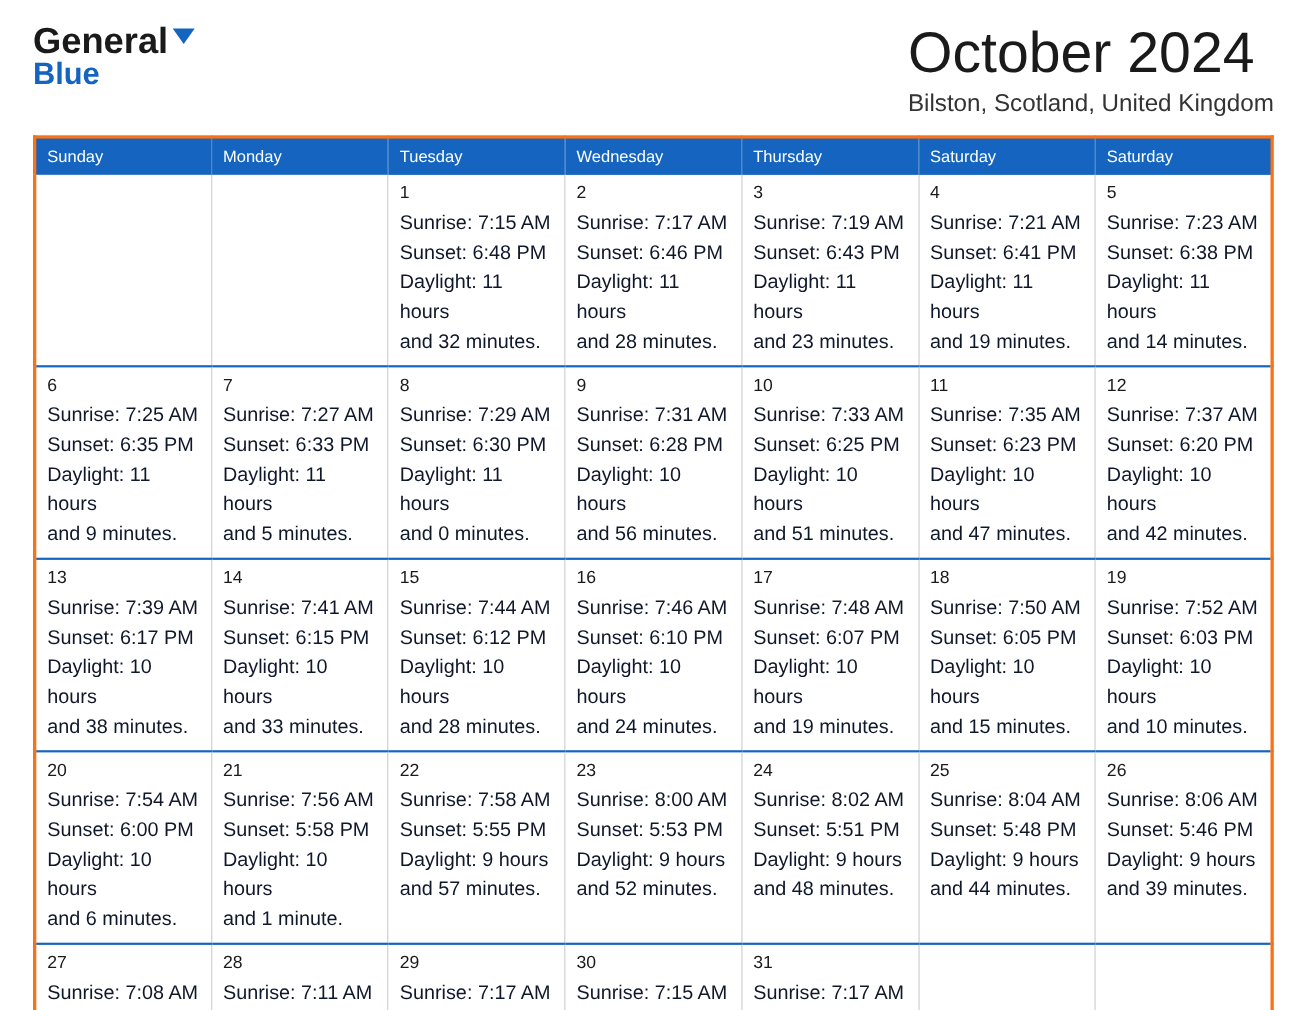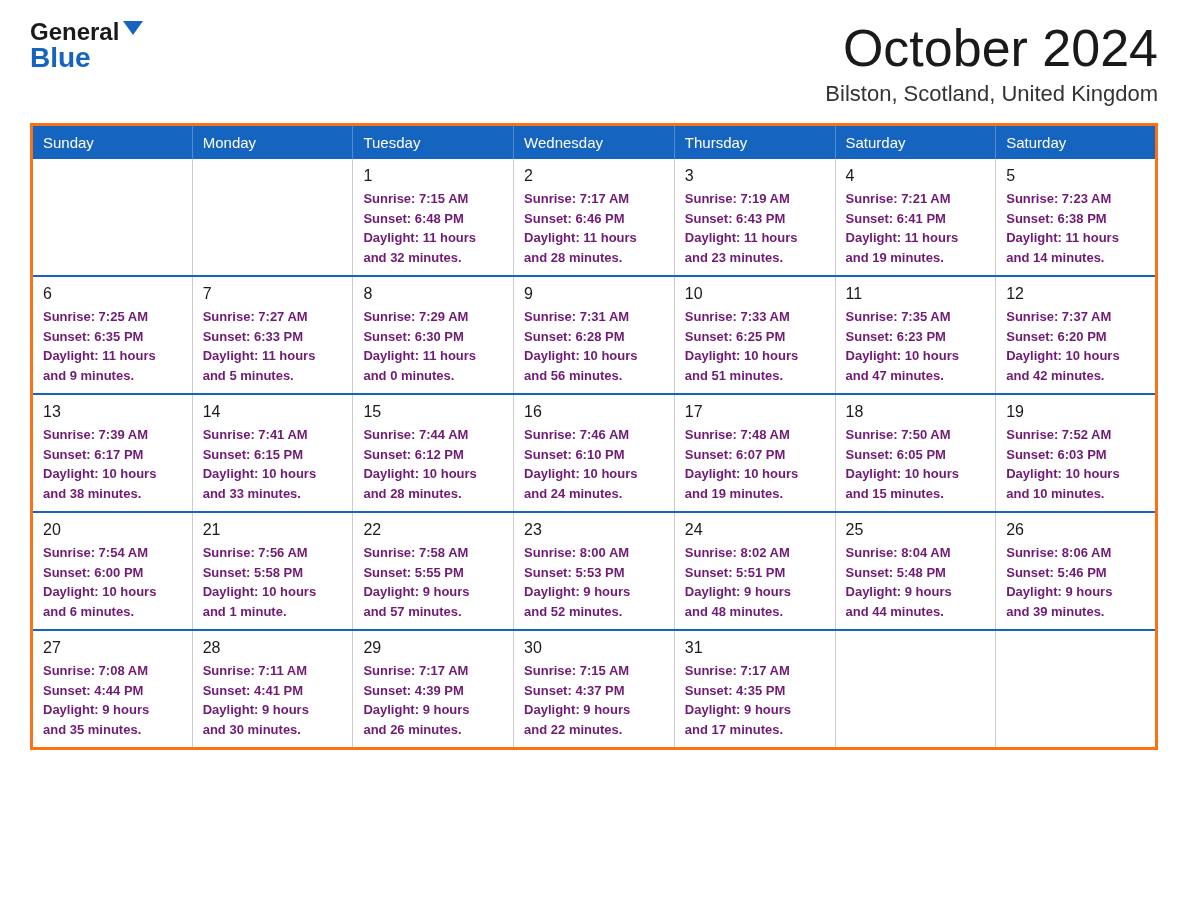--- a/index.html
+++ b/index.html
@@ -15,21 +15,21 @@
       justify-content: space-between;
       align-items: flex-start;
       margin-bottom: 16px;
     }
     .logo {
       display: flex;
       flex-direction: column;
       align-items: flex-start;
     }
     .logo-text-general {
-      font-size: 24px;
+      font-size: 33px;
       font-weight: bold;
       color: #1a1a1a;
       line-height: 1;
     }
     .logo-text-blue {
       font-size: 28px;
       font-weight: bold;
       color: #1565c0;
       line-height: 1;
     }
@@ -43,21 +43,20 @@
       margin-left: 4px;
       vertical-align: middle;
       position: relative;
       top: -4px;
     }
     .logo-line1 {
       display: flex;
       align-items: center;
     }
     .title-area {
-      text-align: right;
     }
     .month-title {
       font-size: 52px;
       font-weight: normal;
       color: #1a1a1a;
       line-height: 1.1;
     }
     .location-title {
       font-size: 22px;
       color: #333;
@@ -99,24 +98,23 @@
       border-bottom: none;
     }
     .day-number {
       font-size: 16px;
       font-weight: normal;
       color: #1a1a1a;
       margin-bottom: 4px;
       display: block;
     }
     .day-info {
-      font-size: 13px;
-      color: #701a75;
+      font-size: 18px;
+      color: #0f172a;
       line-height: 1.5;
-      font-weight: bold;
     }
     .empty-cell {
       background: #fff;
     }
   </style>
 </head>
 <body>
 
 <div class="header-area">
   <div class="logo">

